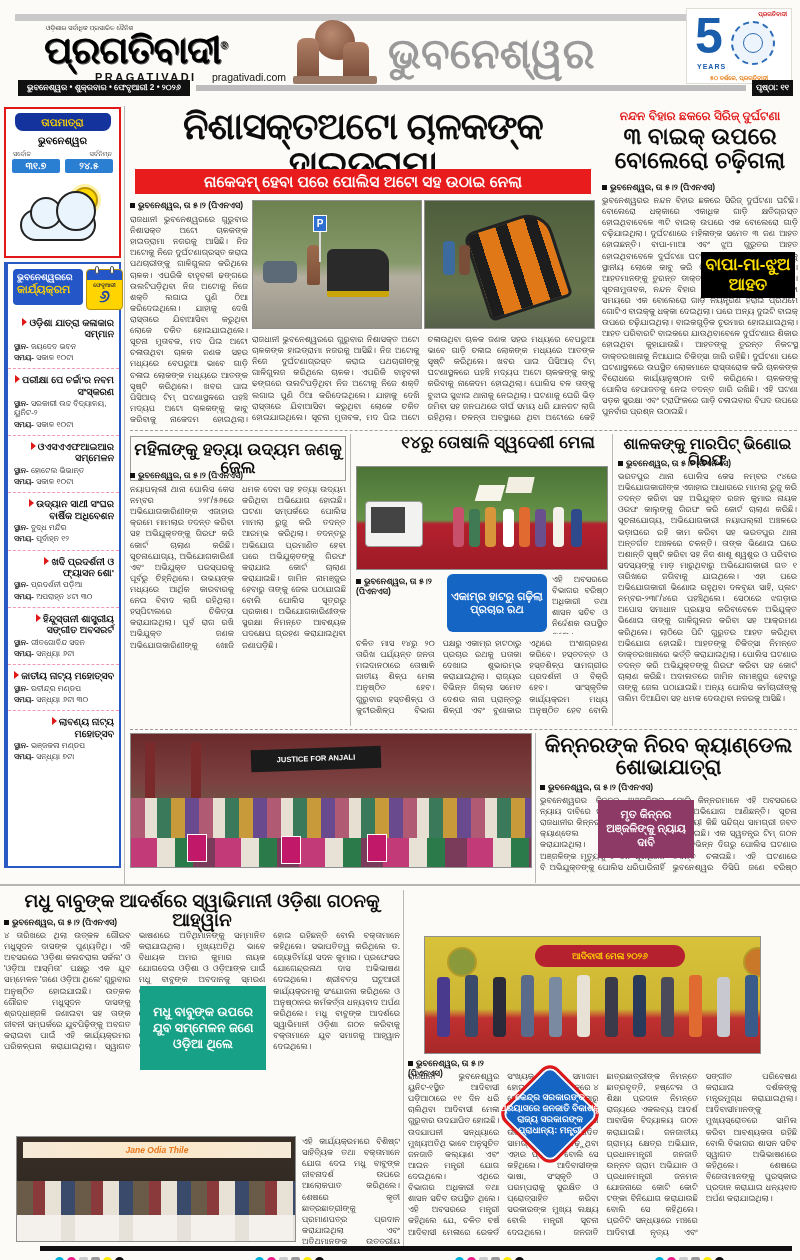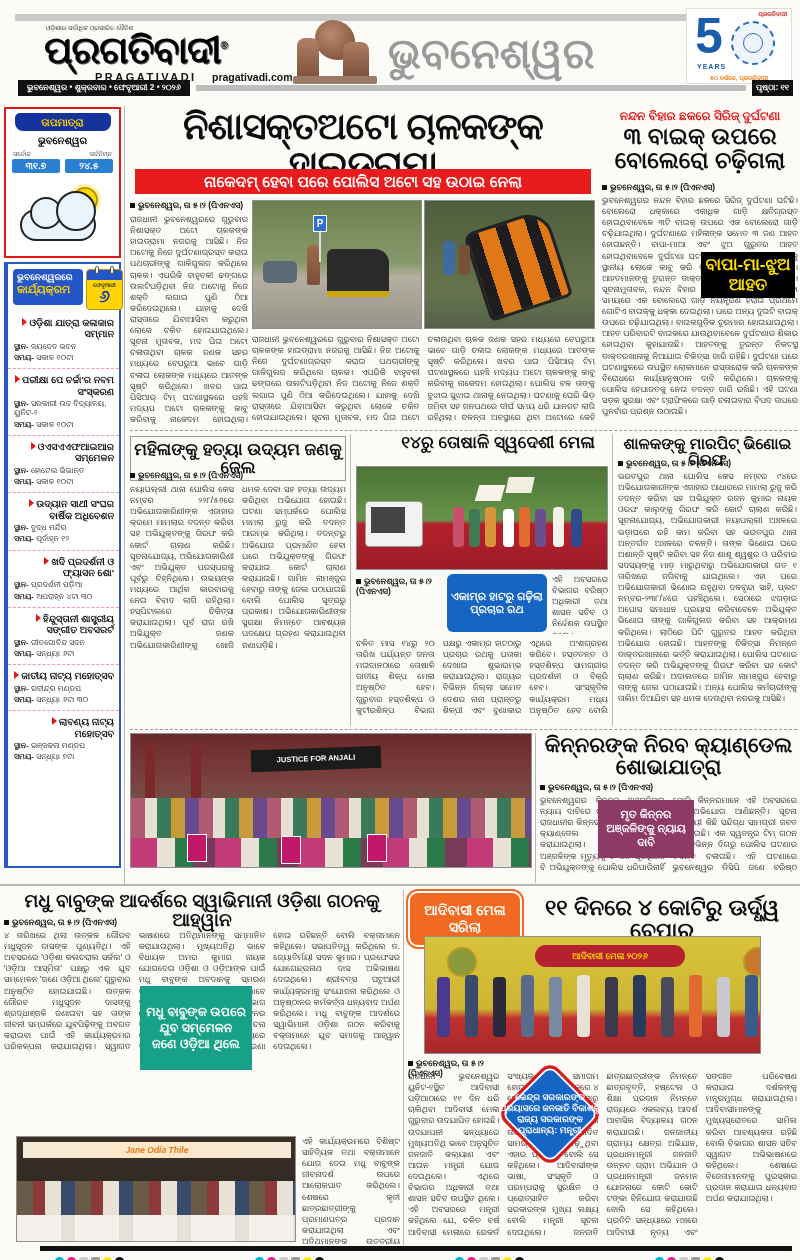--- a/index.html
+++ b/index.html
@@ -47,21 +47,21 @@
 
 <div id="page">
 
   <div class="abs" style="left:15px; top:14px; width:770px; height:7px; background:#c9c9c9;"></div>
 
   <div class="abs" style="left:46px; top:24px; font-size:6.5px; color:#222;">ଓଡ଼ିଶାର ସର୍ବାଧିକ ପ୍ରସାରିତ ଦୈନିକ</div>
   <div class="abs" style="left:44px; top:29px; font-size:38px; font-weight:bold; color:#000; letter-spacing:-1px; text-shadow:1px 1px 0 #555;">
     <span>ପ୍ରଗତିବାଦୀ</span><sup style="font-size:10px;">®</sup>
   </div>
   <div class="abs" style="left:95px; top:71px; font-size:11px; font-weight:bold; letter-spacing:2.5px; color:#111;">PRAGATIVADI</div>
-  <div class="abs" style="left:212px; top:71px; font-size:10.5px; font-weight:bold; color:#111;">pragativadi.com</div>
+  <div class="abs" style="left:212px; top:71px; font-size:10.5px; font-weight:normal; color:#111;">pragativadi.com</div>
 
   <div class="abs" style="left:287px; top:20px; width:94px; height:64px;">
     <div class="abs" style="left:28px; top:0; width:40px; height:40px; background:radial-gradient(circle at 40% 35%, #b98a70, #8a5a44 70%); border-radius:45% 55% 40% 55%;"></div>
     <div class="abs" style="left:10px; top:18px; width:22px; height:42px; background:linear-gradient(#b08066,#7c4f3a); border-radius:8px 8px 3px 3px;"></div>
     <div class="abs" style="left:56px; top:22px; width:26px; height:38px; background:linear-gradient(#ad7c62,#774c38); border-radius:8px 8px 3px 3px;"></div>
     <div class="abs" style="left:6px; top:56px; width:84px; height:8px; background:#9b7b68; border-radius:2px;"></div>
   </div>
 
   <div class="abs hl" style="left:388px; top:32px; width:290px; font-size:42px; color:#9a9a9a; text-align:left; letter-spacing:0;">ଭୁବନେଶ୍ୱର</div>
 
@@ -231,32 +231,30 @@
   <div class="abs hl" style="left:540px; top:734px; width:257px; font-size:21px;">କିନ୍ନରଙ୍କ ନିରବ କ୍ୟାଣ୍ଡେଲ ଶୋଭାଯାତ୍ରା</div>
   <div class="abs byl" style="left:540px; top:782px; width:257px;"><span class="sq"></span><span>ଭୁବନେଶ୍ୱର, ତା ୫।୨ (ପିଏନଏସ)</span></div>
   <div class="abs bt c2" style="left:540px; top:795px; width:257px; height:88px;">ଭୁବନେଶ୍ୱରର କିନ୍ନର ଅଞ୍ଜଳିଙ୍କୁ ନ୍ୟାୟ ଦାବିରେ ଗୁରୁବାର ସନ୍ଧ୍ୟାରେ ରାଜଧାନୀର କିନ୍ନର ସମାଜ ପକ୍ଷରୁ ନିରବ କ୍ୟାଣ୍ଡେଲ ଶୋଭାଯାତ୍ରା କରାଯାଇଥିଲା। ମୃତ କିନ୍ନର ଅଞ୍ଜଳିଙ୍କ ମୃତ୍ୟୁକୁ ୫ ଦିନ ପୂରିଥିଲେ ବି ଅଭିଯୁକ୍ତଙ୍କୁ ପୋଲିସ ଧରିପାରିନାହିଁ ବୋଲି କିନ୍ନରମାନେ ଏହି ଅବସରରେ ଦୃଢ଼ ଅଭିଯୋଗ ଆଣିଛନ୍ତି। ସୂଚନା ଅନୁଯାୟୀ କିଛି ସନ୍ଦିଗ୍ଧ ସାମଗ୍ରୀ ଜବତ କରାଯାଇଛି। ଏକ ସ୍ୱତନ୍ତ୍ର ଟିମ୍ ଗଠନ କରି ବିଭିନ୍ନ ଦିଗରୁ ପୋଲିସ ଘଟଣାର ତଦନ୍ତ ଚଳାଇଛି। ଏହି ଘଟଣାରେ ଭୁବନେଶ୍ୱର ଡିସିପି ଜଣେ ବରିଷ୍ଠ ଅଧିକାରୀଙ୍କ ନେତୃତ୍ୱରେ ସ୍ୱତନ୍ତ୍ର ଟିମ୍ ଗଠନ କରି ଅନୁସନ୍ଧାନ ଜାରି ରଖିଛନ୍ତି। ଦୋଷୀଙ୍କୁ ଶୀଘ୍ର ଗିରଫ କରାନଗଲେ ବୃହତ ଆନ୍ଦୋଳନ କରାଯିବ ବୋଲି କିନ୍ନର ସମାଜ ଚେତାବନୀ ଦେଇଛି।</div>
   <div class="abs callout" style="left:598px; top:800px; width:96px; height:58px; background:#8e3a66; font-size:11px; line-height:1.25; padding:3px;">ମୃତ କିନ୍ନର ଅଞ୍ଜଳିଙ୍କୁ ନ୍ୟାୟ ଦାବି</div>
 
   <div class="abs" style="left:0; top:884px; width:800px; height:2px; background:#b5b5b5;"></div>
 
   <div class="abs hl" style="left:4px; top:891px; width:396px; font-size:18.5px;">ମଧୁ ବାବୁଙ୍କ ଆଦର୍ଶରେ ସ୍ୱାଭିମାନୀ ଓଡ଼ିଶା ଗଠନକୁ ଆହ୍ୱାନ</div>
   <div class="abs byl" style="left:4px; top:917px; width:130px;"><span class="sq"></span><span>ଭୁବନେଶ୍ୱର, ତା ୫।୨ (ପିଏନଏସ)</span></div>
   <div class="abs bt c3" style="left:4px; top:930px; width:396px; height:202px;">୪ ତାରିଖରେ ଥିଲା ଉତ୍କଳ ଗୌରବ ମଧୁସୂଦନ ଦାସଙ୍କ ପୁଣ୍ୟତିଥି। ଏହି ଅବସରରେ 'ଓଡ଼ିଶା କଲଚରାଲ ସର୍କଲ' ଓ 'ଓଡ଼ିଆ ଆସ୍ମିତା' ପକ୍ଷରୁ ଏକ ଯୁବ ସମ୍ମେଳନ 'ଜଣେ ଓଡ଼ିଆ ଥିଲେ' ଗୁରୁବାର ଅନୁଷ୍ଠିତ ହୋଇଯାଇଛି। ଉତ୍କଳ ଗୌରବ ମଧୁସୂଦନ ଦାସଙ୍କୁ ଶ୍ରଦ୍ଧାଞ୍ଜଳି ଜଣାଇବା ସହ ତାଙ୍କ ଜୀବନୀ ସମ୍ପର୍କରେ ଯୁବପିଢ଼ିଙ୍କୁ ଅବଗତ କରାଇବା ପାଇଁ ଏହି କାର୍ଯ୍ୟକ୍ରମର ପରିକଳ୍ପନା କରାଯାଇଥିଲା। ସ୍ୱାଗତ ଭାଷଣରେ ଅତିଥିମାନଙ୍କୁ ସମ୍ମାନିତ କରାଯାଇଥିଲା। ମୁଖ୍ୟଅତିଥି ଭାବେ ବିଧାୟକ ଅମର କୁମାର ନାୟକ ଯୋଗଦେଇ ଓଡ଼ିଶା ଓ ଓଡ଼ିଆଙ୍କ ପାଇଁ ମଧୁ ବାବୁଙ୍କ ଅବଦାନକୁ ସ୍ମରଣ କରିଥିଲେ। ସମ୍ମାନିତ ବକ୍ତା ଭାବେ ପ୍ରଫେସର ଆଲୋଚନାରେ ଭାଗ ନେଇଥିଲେ। ମଧୁ ବାବୁଙ୍କ ଜୀବନର ବିଭିନ୍ନ ଦିଗ ଉପରେ ଆଲୋଚନା କରାଯାଇଥିଲା। ମଧୁ ବାବୁ ସବୁ ସମୟରେ ସବୁ ବର୍ଗର ଲୋକଙ୍କ ପାଇଁ ପ୍ରେରଣା ହୋଇ ରହିଛନ୍ତି ବୋଲି ବକ୍ତାମାନେ କହିଥିଲେ। ସଭାପତିତ୍ୱ କରିଥିଲେ ଡ. ଜ୍ୟୋତିର୍ମୟୀ ସଦନ କୁମାର। ପ୍ରଫେସର ଯୋଗେନ୍ଦ୍ରନାଥ ଦାସ ଅଭିଭାଷଣ ଦେଇଥିଲେ। ଶ୍ରୀବତ୍ସ ଘଟୁଆରୀ କାର୍ଯ୍ୟକ୍ରମକୁ ସଂଯୋଜନା କରିଥିଲେ ଓ ଅନୁଷ୍ଠାନର କର୍ମକର୍ତ୍ତା ଧନ୍ୟବାଦ ଅର୍ପଣ କରିଥିଲେ। ମଧୁ ବାବୁଙ୍କ ଆଦର୍ଶରେ ସ୍ୱାଭିମାନୀ ଓଡ଼ିଶା ଗଠନ କରିବାକୁ ବକ୍ତାମାନେ ଯୁବ ସମାଜକୁ ଆହ୍ୱାନ ଦେଇଥିଲେ।</div>
-  <div class="abs callout" style="left:140px; top:986px; width:112px; height:84px; background:#17a287; font-size:12.5px; line-height:1.3; padding:6px;">ମଧୁ ବାବୁଙ୍କ ଉପରେ ଯୁବ ସମ୍ମେଳନ ଜଣେ ଓଡ଼ିଆ ଥିଲେ</div>
+  <div class="abs callout" style="left:140px; top:986px; width:126px; height:84px; background:#17a287; font-size:12.5px; line-height:1.3; padding:6px;">ମଧୁ ବାବୁଙ୍କ ଉପରେ ଯୁବ ସମ୍ମେଳନ ଜଣେ ଓଡ଼ିଆ ଥିଲେ</div>
   <div class="photo" style="left:16px; top:1136px; width:280px; height:106px; background:linear-gradient(#3a3028,#2c2620 70%,#241f1a);">
     <div class="abs" style="left:6px; top:5px; width:268px; height:16px; background:linear-gradient(90deg,#f5ead8,#fde8c8,#f5ead8); color:#e8761a; font-size:8.5px; font-weight:bold; font-style:italic; text-align:center; line-height:16px;">Jane Odia Thile</div>
     <div class="abs" style="left:0; top:44px; width:280px; height:34px; background:repeating-linear-gradient(90deg,#6a5a48 0 16px,#8a3a3a 16px 28px,#e8e2d6 28px 44px,#3a4a6a 44px 58px);"></div>
     <div class="abs" style="left:0; top:78px; width:280px; height:28px; background:repeating-linear-gradient(90deg,#f4f1ec 0 44px,#e6e2da 44px 58px);"></div>
   </div>
   <div class="abs bt" style="left:302px; top:1136px; width:98px; height:108px;">ଏହି କାର୍ଯ୍ୟକ୍ରମରେ ବିଶିଷ୍ଟ ସାହିତ୍ୟିକ ତଥା ବକ୍ତାମାନେ ଯୋଗ ଦେଇ ମଧୁ ବାବୁଙ୍କ ଜୀବନାଦର୍ଶ ଉପରେ ଆଲୋକପାତ କରିଥିଲେ। ଶେଷରେ କୃତୀ ଛାତ୍ରଛାତ୍ରୀଙ୍କୁ ପ୍ରମାଣପତ୍ର ପ୍ରଦାନ କରାଯାଇଥିଲା ଏବଂ ଅତିଥିମାନଙ୍କୁ ଉତ୍ତରୀୟ ଦେଇ ସମ୍ମାନିତ କରାଯାଇଥିଲା।</div>
 
   <div class="abs vrule" style="left:403px; top:890px; height:358px;"></div>
 
-  <div class="abs callout" style="left:408px; top:891px; width:114px; height:56px; background:#f26a21; border:2px solid #fff; box-shadow:0 0 0 2px #f26a21; border-radius:10px; font-size:14px; line-height:1.25; padding:4px;">ଆଦିବାସୀ ମେଳା ସରିଲା</div>
-  <div class="abs hl" style="left:528px; top:897px; width:268px; font-size:22px;">୧୧ ଦିନରେ ୪ କୋଟିରୁ ଊର୍ଦ୍ଧ୍ୱ ବେପାର</div>
   <div class="photo" style="left:424px; top:936px; width:337px; height:118px; background:linear-gradient(#d8c23a 0%, #cdb532 62%, #c03030 70%, #a82828 100%);">
     <div class="abs" style="left:110px; top:8px; width:150px; height:22px; background:#b5212e; border-radius:12px; color:#ffd400; font-size:9px; font-weight:bold; text-align:center; line-height:22px;">ଆଦିବାସୀ ମେଳା ୨୦୨୬</div>
     <div class="abs" style="left:22px; top:10px; width:30px; height:30px; background:#8a9a3a; border-radius:50%; border:2px solid #b59a2a;"></div>
     <div class="abs" style="left:318px; top:10px; width:30px; height:30px; background:#c87828; border-radius:50%; border:2px solid #b59a2a;"></div>
     <div class="abs" style="left:12px; top:40px; width:13px; height:60px; background:#4a3a8e; border-radius:4px;"></div>
     <div class="abs" style="left:40px; top:38px; width:13px; height:62px; background:#3a4a6a; border-radius:4px;"></div>
     <div class="abs" style="left:68px; top:40px; width:13px; height:60px; background:#2a2a3a; border-radius:4px;"></div>
     <div class="abs" style="left:96px; top:38px; width:13px; height:62px; background:#5a6a8a; border-radius:4px;"></div>
     <div class="abs" style="left:124px; top:40px; width:13px; height:60px; background:#7a8aa0; border-radius:4px;"></div>
     <div class="abs" style="left:152px; top:38px; width:13px; height:62px; background:#e8e2d6; border-radius:4px;"></div>

